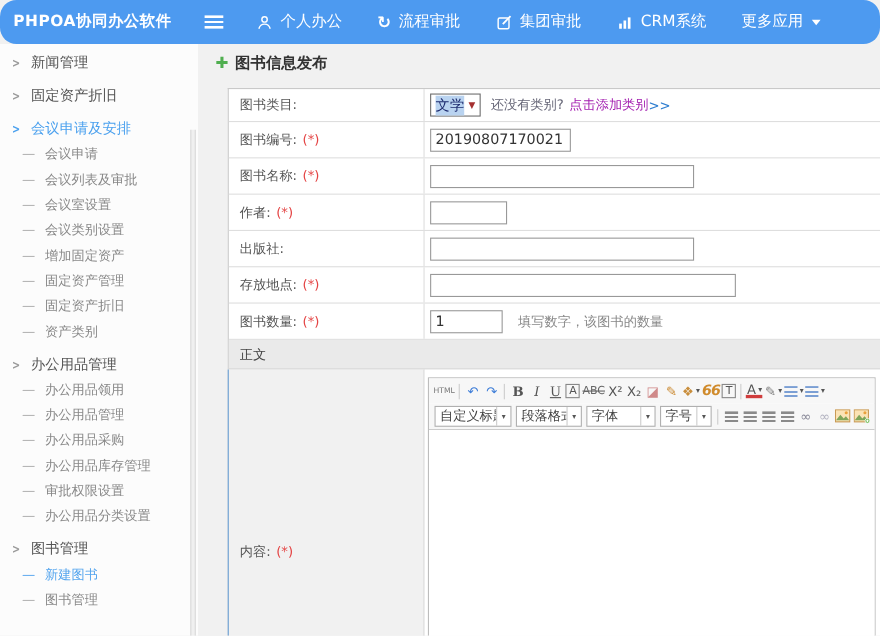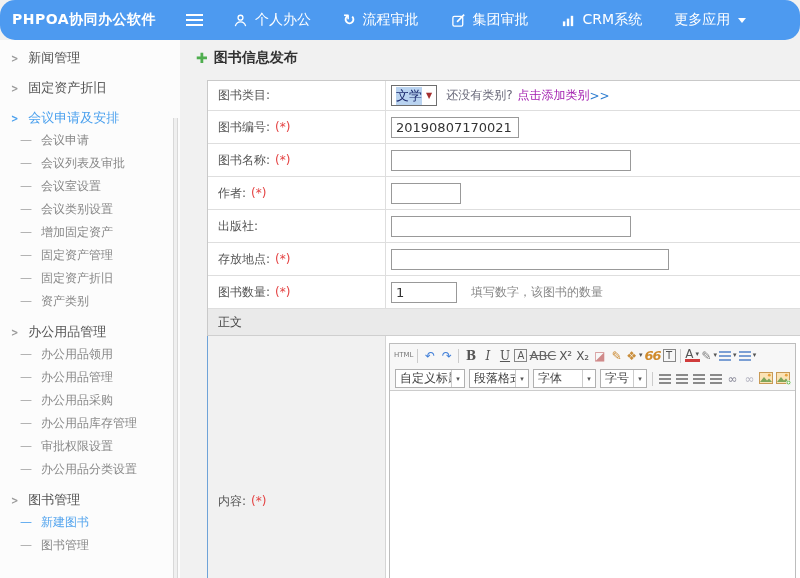--- a/index.html
+++ b/index.html
@@ -76,21 +76,21 @@
   .tb1 { height:23px; }
   .tb2 { height:24px; border-bottom:1px solid #ccc; }
   .tbtn { display:inline-flex; align-items:center; justify-content:center; min-width:15px; height:17px;
     margin:0 1px; color:#555; font-size:12px; cursor:pointer; line-height:1; }
   .tsep { width:1px; height:14px; background:#ccc; margin:0 3px; flex:0 0 1px; }
   .t-tiny { font-size:7px; letter-spacing:0; color:#777; }
   .t-b { font-weight:bold; font-family:"DejaVu Serif", serif; }
   .t-i { font-style:italic; font-family:"DejaVu Serif", serif; }
   .t-u { text-decoration:underline; font-family:"DejaVu Serif", serif; }
   .t-boxed { border:1px solid #888; font-size:10px; height:13px; min-width:13px; }
-  .t-strike { text-decoration:line-through; font-size:13px; color:#666;text-align:center; }
+  .t-strike { text-decoration:line-through; font-size:10px; color:#666;text-align:center; }
   .t-quote { font-weight:bold; font-style:italic; color:#d08b2c; letter-spacing:-1px; font-size:13px; }
   .t-fontA { border-bottom:3px solid #d03c3c; height:13px; font-size:12px; }
   .caret-s { font-size:7px; color:#555; margin-left:2px; }
   .bars { width:12px; height:10px;
     background:repeating-linear-gradient(to bottom,#8a8a8a 0 2px,transparent 2px 4px); }
   .bars.blue { background:repeating-linear-gradient(to bottom,#7b9fd4 0 2px,transparent 2px 4px); }
   .dropdown { display:inline-flex; align-items:center; height:19px; background:#fff;
     border:1px solid #b0b0b0; margin:0 2px; font-size:12px; color:#444; cursor:pointer; }
   .dd-label { padding:0 4px; flex:1; white-space:nowrap; overflow:hidden; }
   .dd-caret { width:13px; border-left:1px solid #ccc; text-align:center; font-size:7px; color:#555; align-self:stretch;

